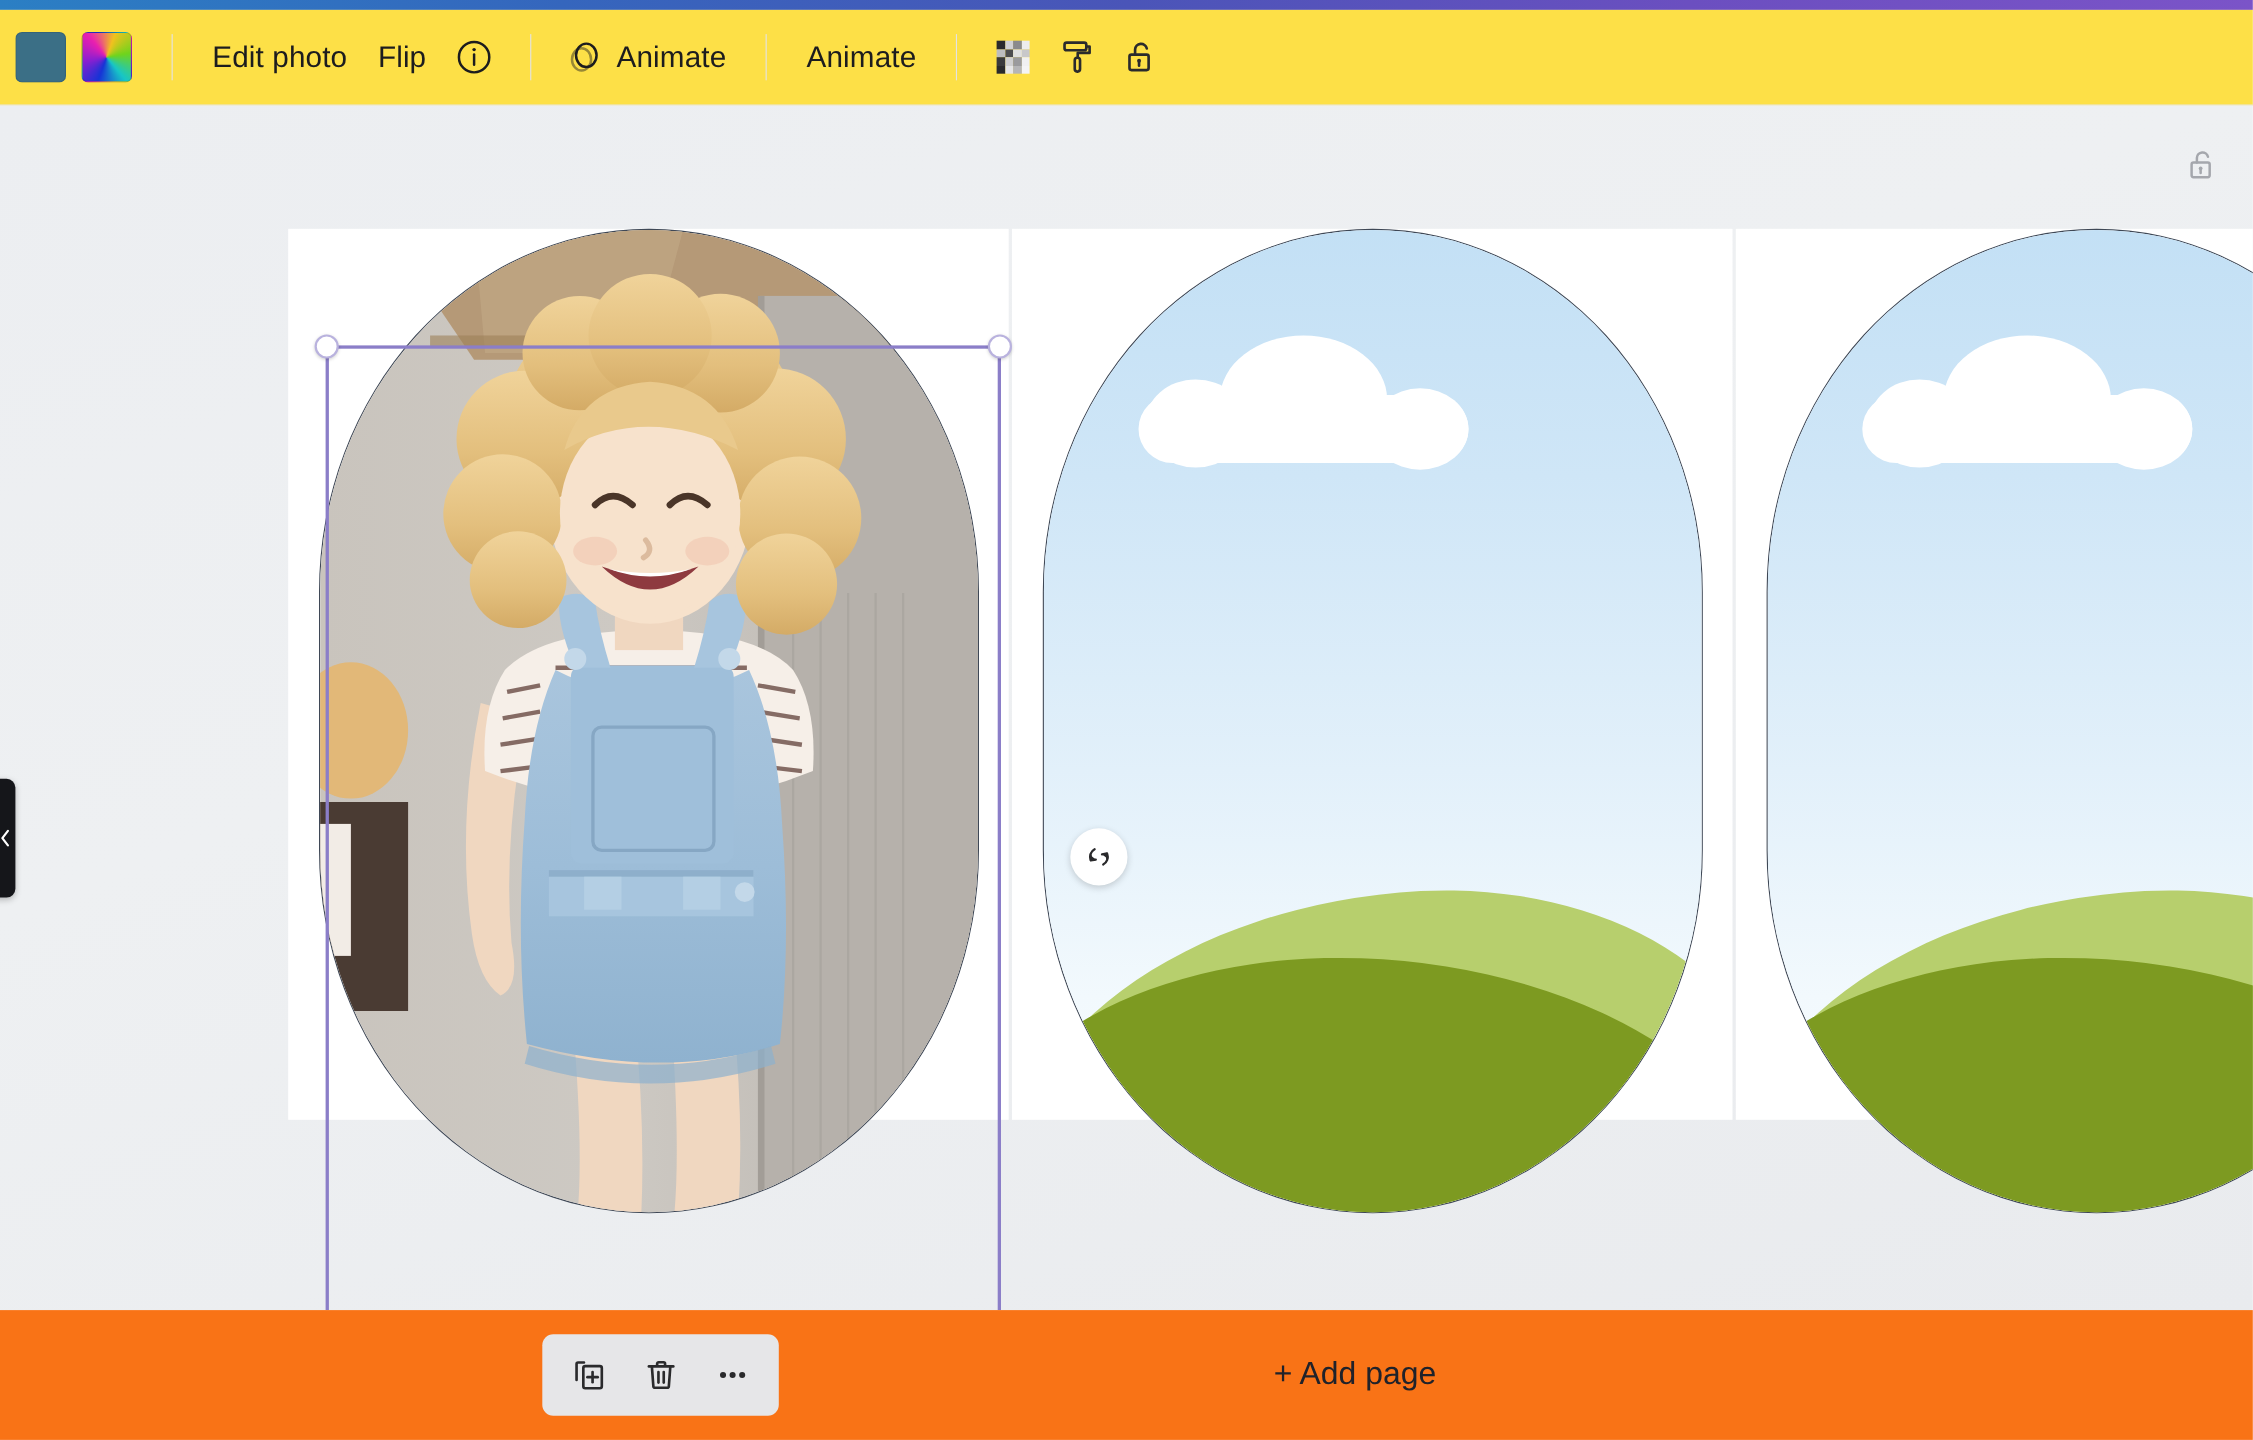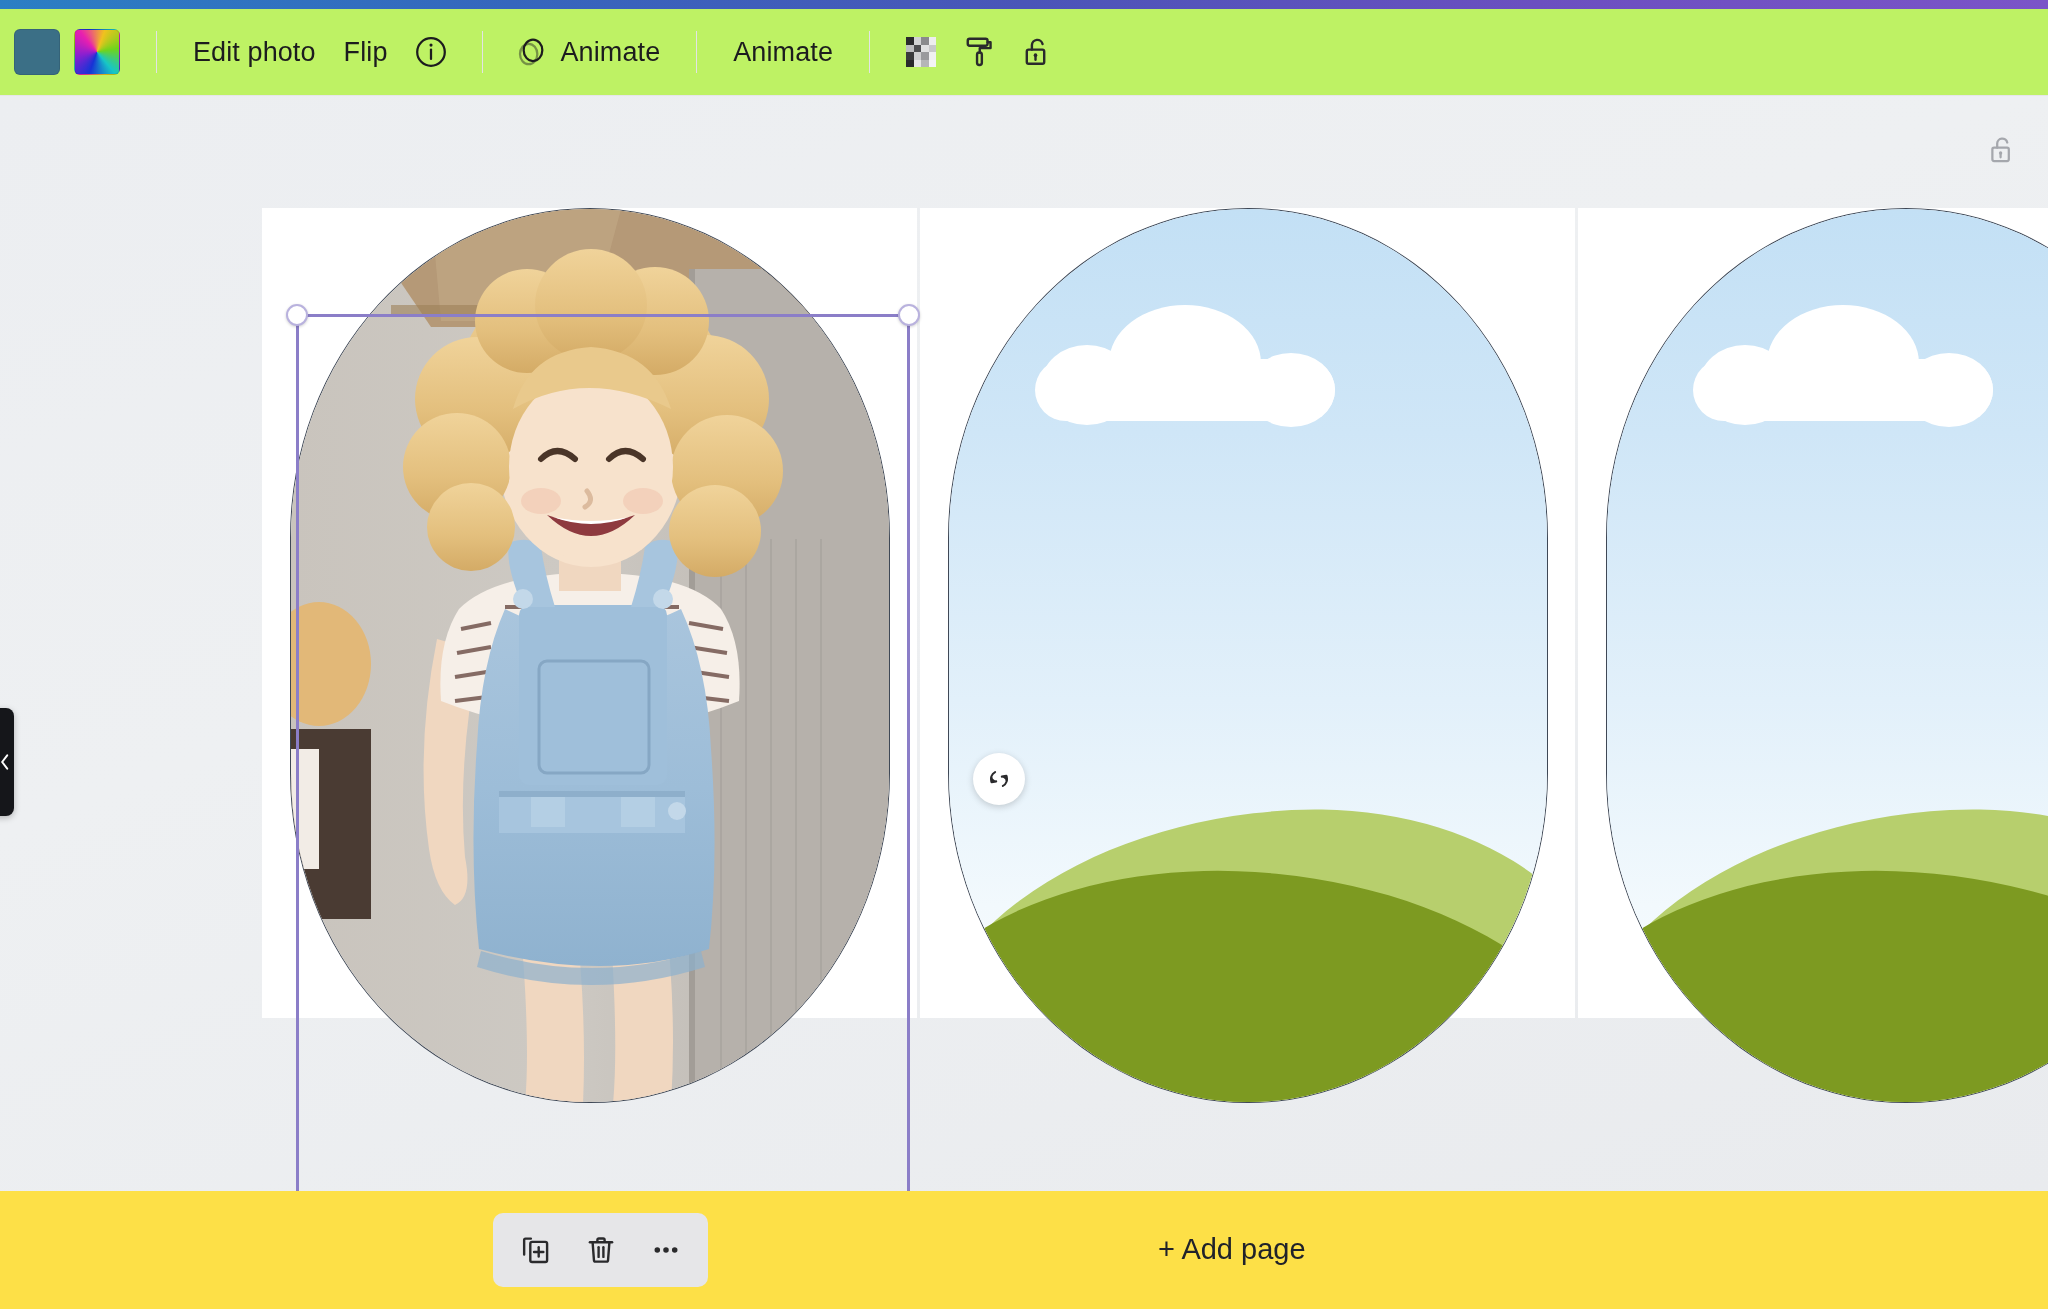--- a/index.html
+++ b/index.html
@@ -14,21 +14,21 @@
   #top-gradient {
     position: absolute; top: 0; left: 0;
     width: 2048px; height: 9px;
     background: linear-gradient(90deg,#2b7fc4 0%, #3566bd 25%, #4a55b8 50%, #6b4fc0 75%, #7b54c8 100%);
   }
 
   
   #toolbar {
     position: absolute; top: 9px; left: 0;
     width: 2048px; height: 87px;
-    background: #bef264;
+    background: #fde047;
     border-bottom: 1px solid #e6e6e8;
     display: flex; align-items: center;
     padding-left: 14px;
   }
   .swatch {
     width: 46px; height: 46px; border-radius: 6px;
     margin-right: 14px;
     border: 1px solid rgba(0,0,0,0.10);
     cursor: pointer;
   }
@@ -176,21 +176,21 @@
     background: #ffffff;
     box-shadow: 0 2px 7px rgba(0,0,0,0.18);
     display: flex; align-items: center; justify-content: center;
     cursor: grab; z-index: 40;
   }
 
   
   #bottom-bar {
     position: absolute; left: 0; top: 1191px;
     width: 2048px; height: 118px;
-    background: #fde047;
+    background: #f97316;
   }
   #page-actions {
     position: absolute; left: 493px; top: 22px;
     width: 215px; height: 74px;
     background: #e6e6e8; border-radius: 10px;
     display: flex; align-items: center; justify-content: space-around;
     padding: 0 10px;
   }
   .pa-btn {
     width: 56px; height: 56px; border-radius: 7px; cursor: pointer;

